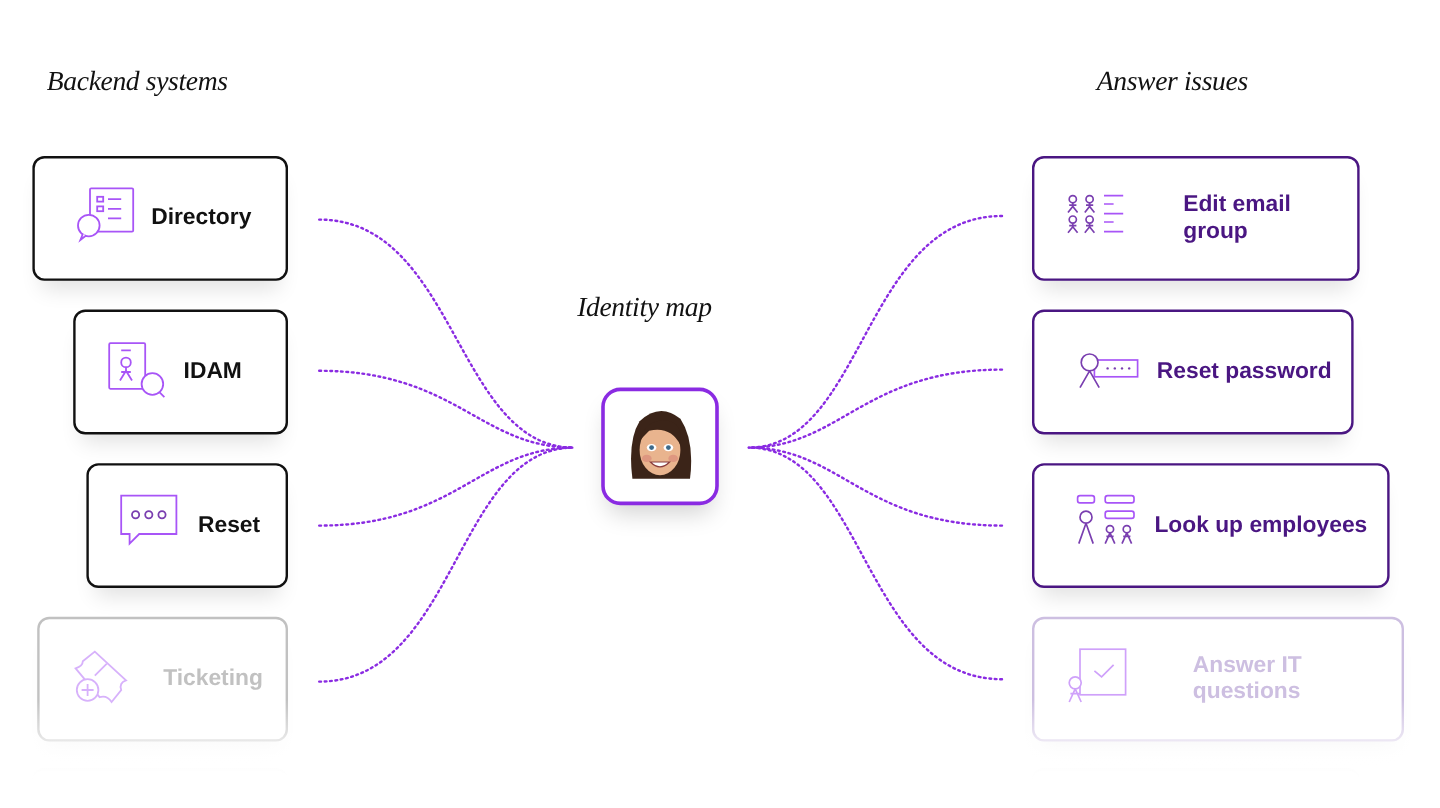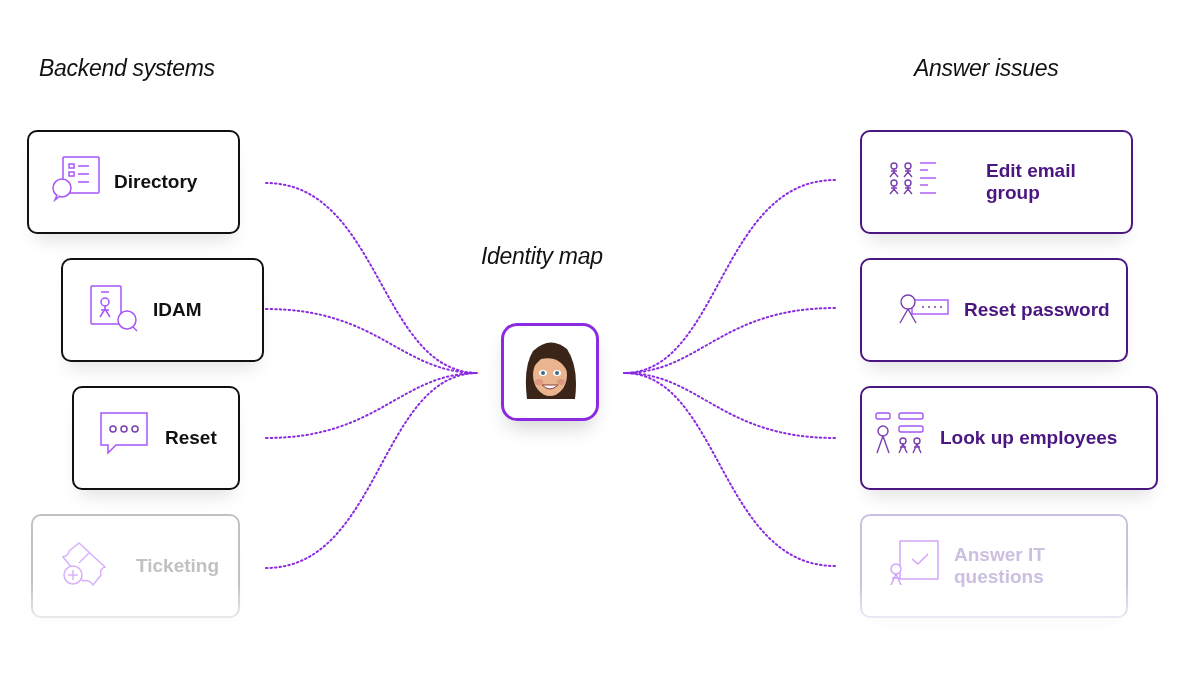--- a/index.html
+++ b/index.html
@@ -1,20 +1,20 @@
 <!DOCTYPE html>
 <html><head>
 <meta charset="utf-8">
 <style>
   * { box-sizing: border-box; margin: 0; padding: 0; }
   html, body { width: 1200px; height: 673px; background: #ffffff; overflow: hidden; }
   body { position: relative; font-family: "Liberation Sans", sans-serif; }
   .heading {
     position: absolute; font-style: italic; font-size: 23px; color: #111;
-    font-family: Liberation Sans, sans-serif; font-weight: normal; letter-spacing: -0.3px;
+    font-family: Liberation Serif, serif; font-weight: normal; letter-spacing: -0.3px;
   }
   .card {
     position: absolute; background: #fff; border: 2px solid #111; border-radius: 10px;
     display: flex; align-items: center; box-shadow: 0 14px 18px -8px rgba(0,0,0,0.12);
   }
   .card .icon { width: 54px; height: 54px; flex: 0 0 54px; }
   .card .label { font-weight: bold; font-size: 19px; color: #111; font-family: "Liberation Sans", sans-serif; }
   .card.right { border-color: #4a1682; }
   .card.right .label { color: #4a1682; }
   .card.faded { opacity: 0.45; border-color: #777; }
@@ -48,35 +48,35 @@
     <path d="M266 309 C 380 309, 400 373, 478 373"></path>
     <path d="M266 438 C 380 438, 400 373, 478 373"></path>
     <path d="M266 568 C 380 568, 380 373, 478 373"></path>
     <path d="M835 180 C 720 180, 720 373, 624 373"></path>
     <path d="M835 308 C 720 308, 700 373, 624 373"></path>
     <path d="M835 438 C 720 438, 700 373, 624 373"></path>
     <path d="M835 566 C 720 566, 720 373, 624 373"></path>
   </g>
 </svg>
 
-<div class="card" style="left:27px; top:130px; width:213px; height:104px; padding-left:20px;">
+<div class="card" style="left:27px; top:130px; width:213px; height:104px; padding-left:32px;">
   <svg class="icon" viewBox="0 0 54 54" fill="none" stroke="#a855f7" stroke-width="1.5">
     <rect x="14" y="2" width="36" height="36" rx="1"></rect>
     <rect x="20" y="9" width="5" height="4"></rect>
       <line x1="29" y1="11" x2="40" y2="11"></line>
     <rect x="20" y="17" width="5" height="4"></rect>
       <line x1="29" y1="19" x2="40" y2="19"></line>
     <line x1="29" y1="27" x2="40" y2="27"></line>
     <circle cx="13" cy="33" r="9" fill="#fff"></circle>
       <path d="M8 40 L6 45 L11 41" fill="#fff"></path>
   </svg>
   <span class="label" style="margin-left:11px;">Directory</span>
 </div>
 
-<div class="card" style="left:61px; top:258px; width:203px; height:104px; padding-left:26px;">
+<div class="card" style="left:61px; top:258px; width:179px; height:104px; padding-left:26px;">
   <svg class="icon" viewBox="0 0 54 54" fill="none" stroke="#a855f7" stroke-width="1.5">
     <rect x="2" y="3" width="30" height="38" rx="1"></rect>
     <line x1="12" y1="9" x2="20" y2="9"></line>
     <circle cx="16" cy="19" r="4"></circle>
       <path d="M16 23 L16 26 M11 34 L16 26 L21 34 M12 27 L20 27"></path>
     <circle cx="38" cy="37" r="9" fill="#fff"></circle>
       <line x1="44" y1="44" x2="48" y2="48"></line>
   </svg>
   <span class="label" style="margin-left:10px;">IDAM</span>
 </div>
@@ -146,38 +146,38 @@
     <g fill="#7a3fb0" stroke="none">
         <circle cx="25" cy="24" r="1"></circle>
         <circle cx="31" cy="24" r="1"></circle>
         <circle cx="37" cy="24" r="1"></circle>
         <circle cx="43" cy="24" r="1"></circle>
       </g>
   </svg>
   <span class="label" style="margin-left:12px;">Reset password</span>
 </div>
 
-<div class="card right" style="left:860px; top:386px; width:298px; height:104px; padding-left:12px;">
+<div class="card right" style="left:860px; top:386px; width:298px; height:104px; padding-left:34px;">
   <svg class="icon" viewBox="0 0 54 54" fill="none" stroke="#7a3fb0" stroke-width="1.4">
     <g stroke="#a855f7">
         <rect x="2" y="2" width="14" height="6" rx="2"></rect>
         <rect x="25" y="2" width="24" height="6" rx="2"></rect>
         <rect x="25" y="15" width="24" height="6" rx="2"></rect>
       </g>
     <circle cx="9" cy="20" r="5"></circle>
       <path d="M9 25 L3 42 M9 25 L15 42"></path>
     <circle cx="29" cy="30" r="3"></circle>
       <path d="M29 33 L25 42 M29 33 L33 42 M26 36 H32"></path>
     <circle cx="43" cy="30" r="3"></circle>
       <path d="M43 33 L39 42 M43 33 L47 42 M40 36 H46"></path>
   </svg>
   <span class="label" style="margin-left:12px;">Look up employees</span>
 </div>
 
-<div class="card right faded" style="left:860px; top:514px; width:268px; height:104px; padding-left:26px;">
+<div class="card right faded" style="left:860px; top:514px; width:310px; height:104px; padding-left:26px;gap:40px;">
   <svg class="icon" viewBox="0 0 54 54" fill="none" stroke="#a855f7" stroke-width="1.4">
     <rect x="12" y="2" width="38" height="38"></rect>
     <path d="M24 20 L30 25 L40 15"></path>
     <circle cx="8" cy="30" r="5" fill="#fff"></circle>
       <path d="M8 35 L3 46 M8 35 L13 46 M4 39 H12"></path>
   </svg>
   <span class="label" style="margin-left:12px;">Answer IT questions</span>
 </div>
 
 <div class="ghost" style="left:27px; top:640px; width:213px;"></div>

